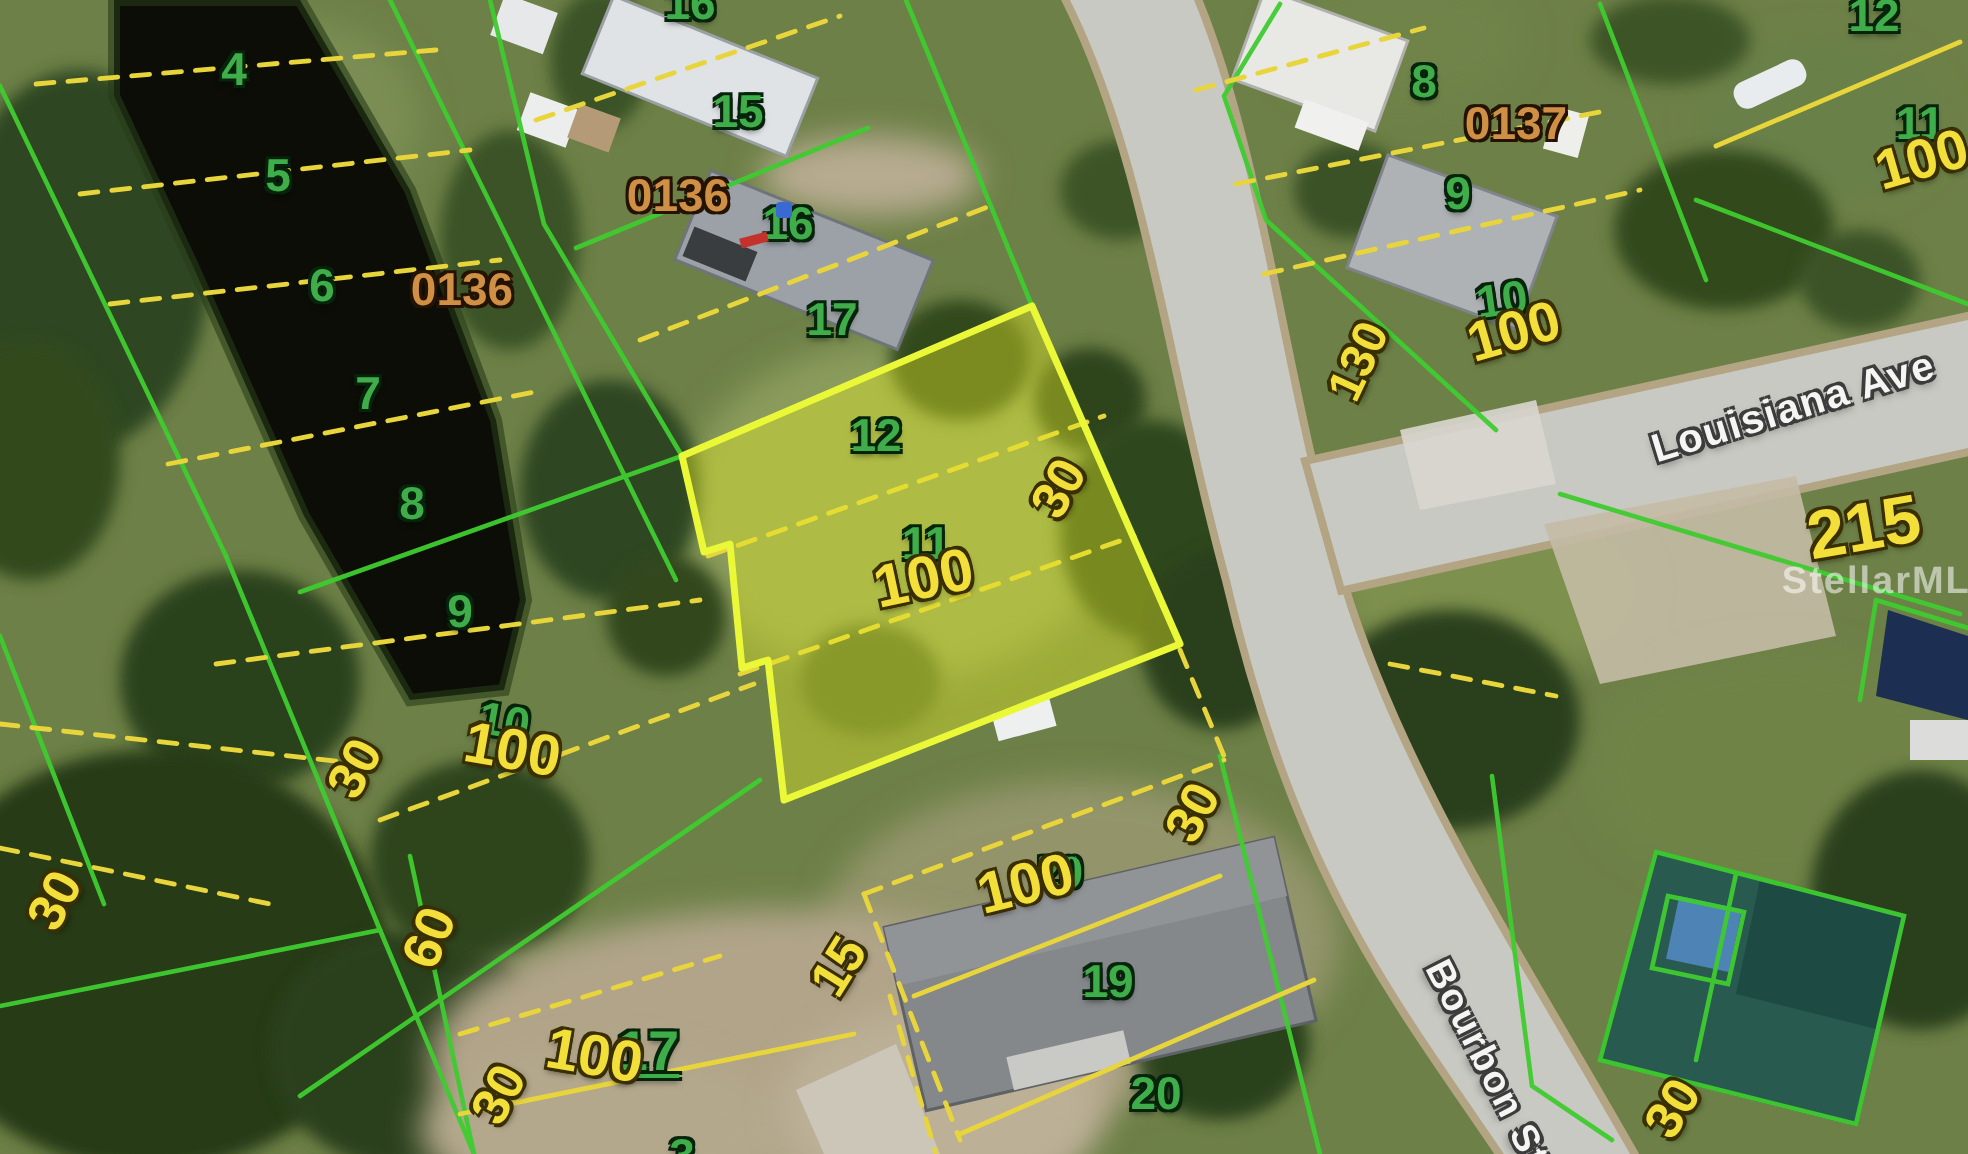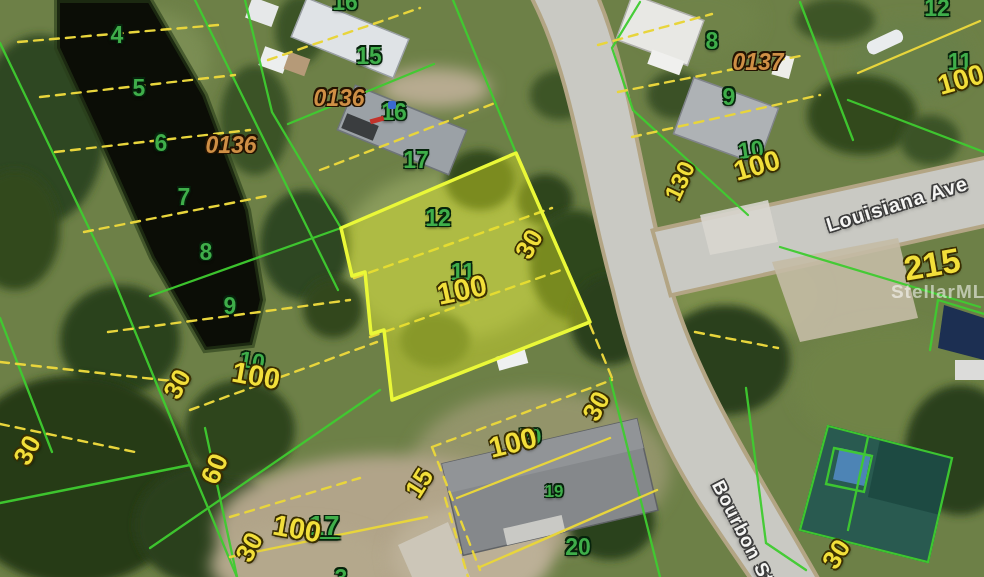--- a/index.html
+++ b/index.html
@@ -10,21 +10,21 @@
   .label{position:absolute;font-weight:bold;white-space:nowrap;line-height:1;
          transform:translate(-50%,-50%);}
   .lot{color:var(--lot-green);
        text-shadow:-1.5px -1.5px 0 #06230b,1.5px -1.5px 0 #06230b,-1.5px 1.5px 0 #06230b,
                    1.5px 1.5px 0 #06230b,0 2px 3px rgba(0,0,0,.55);}
   .dim{color:var(--dim-yellow);
        text-shadow:-1.5px -1.5px 0 #3a2f02,1.5px -1.5px 0 #3a2f02,-1.5px 1.5px 0 #3a2f02,
                    1.5px 1.5px 0 #3a2f02,0 2px 3px rgba(0,0,0,.5);}
   .plat{color:var(--plat-orange);
         text-shadow:-1.5px -1.5px 0 #241302,1.5px -1.5px 0 #241302,-1.5px 1.5px 0 #241302,
-                    1.5px 1.5px 0 #241302;font-style:italic;}
+                    1.5px 1.5px 0 #241302;}
   .street{color:var(--street-white);letter-spacing:1px;
         text-shadow:-1.5px -1.5px 0 #3c3c3c,1.5px -1.5px 0 #3c3c3c,-1.5px 1.5px 0 #3c3c3c,
                     1.5px 1.5px 0 #3c3c3c,0 2px 4px rgba(0,0,0,.5);}
   .wm{color:rgba(255,255,255,.55);font-weight:bold;letter-spacing:1px;}
   .marker{position:absolute;transform:translate(-50%,-50%);}
 </style>
 </head>
 <body>
 
 <div id="stage" style="--lot-green: #3fae4a; --dim-yellow: #f2df3a; --plat-orange: #cf8f45; --street-white: #f5f5f3;">
@@ -220,21 +220,21 @@
       <div class="label lot" style="left: 394px; top: 112px; font-size: 23px; transform: translate(-50%, -50%) rotate(0deg);">16</div>
       <div class="label lot" style="left: 416px; top: 160px; font-size: 23px; transform: translate(-50%, -50%) rotate(0deg);">17</div>
       <div class="label lot" style="left: 438px; top: 218px; font-size: 23px; transform: translate(-50%, -50%) rotate(0deg);">12</div>
       <div class="label lot" style="left: 463px; top: 272px; font-size: 23px; transform: translate(-50%, -50%) rotate(0deg);">11</div>
       <div class="label lot" style="left: 712px; top: 41px; font-size: 23px; transform: translate(-50%, -50%) rotate(0deg);">8</div>
       <div class="label lot" style="left: 729px; top: 97px; font-size: 23px; transform: translate(-50%, -50%) rotate(0deg);">9</div>
       <div class="label lot" style="left: 751px; top: 150px; font-size: 23px; transform: translate(-50%, -50%) rotate(-8deg);">10</div>
       <div class="label lot" style="left: 937px; top: 8px; font-size: 23px; transform: translate(-50%, -50%) rotate(0deg);">12</div>
       <div class="label lot" style="left: 960px; top: 62px; font-size: 23px; transform: translate(-50%, -50%) rotate(0deg);">11</div>
       <div class="label lot" style="left: 530px; top: 436px; font-size: 23px; transform: translate(-50%, -50%) rotate(0deg); font-family: Liberation Serif, serif;">20</div>
-      <div class="label lot" style="left: 554px; top: 491px; font-size: 17px; transform: translate(-50%, -50%) rotate(0deg);">19</div>
+      <div class="label lot" style="left: 554px; top: 491px; font-size: 23px; transform: translate(-50%, -50%) rotate(0deg);">19</div>
       <div class="label lot" style="left: 578px; top: 547px; font-size: 23px; transform: translate(-50%, -50%) rotate(0deg);">20</div>
       <div class="label lot" style="left: 324px; top: 526px; font-size: 28px; transform: translate(-50%, -50%) rotate(0deg); text-decoration: underline;">17</div>
       <div class="label lot" style="left: 341px; top: 578px; font-size: 23px; transform: translate(-50%, -50%) rotate(0deg);">3</div>
       <div class="label dim" style="left: 256px; top: 376px; font-size: 29px; transform: translate(-50%, -50%) rotate(10deg);">100</div>
       <div class="label dim" style="left: 177px; top: 384px; font-size: 26px; transform: translate(-50%, -50%) rotate(-62deg);">30</div>
       <div class="label dim" style="left: 27px; top: 450px; font-size: 26px; transform: translate(-50%, -50%) rotate(-62deg);">30</div>
       <div class="label dim" style="left: 215px; top: 469px; font-size: 27px; transform: translate(-50%, -50%) rotate(-68deg);">60</div>
       <div class="label dim" style="left: 249px; top: 547px; font-size: 26px; transform: translate(-50%, -50%) rotate(-62deg);">30</div>
       <div class="label dim" style="left: 297px; top: 529px; font-size: 29px; transform: translate(-50%, -50%) rotate(10deg);">100</div>
       <div class="label dim" style="left: 419px; top: 483px; font-size: 26px; transform: translate(-50%, -50%) rotate(-58deg);">15</div>

